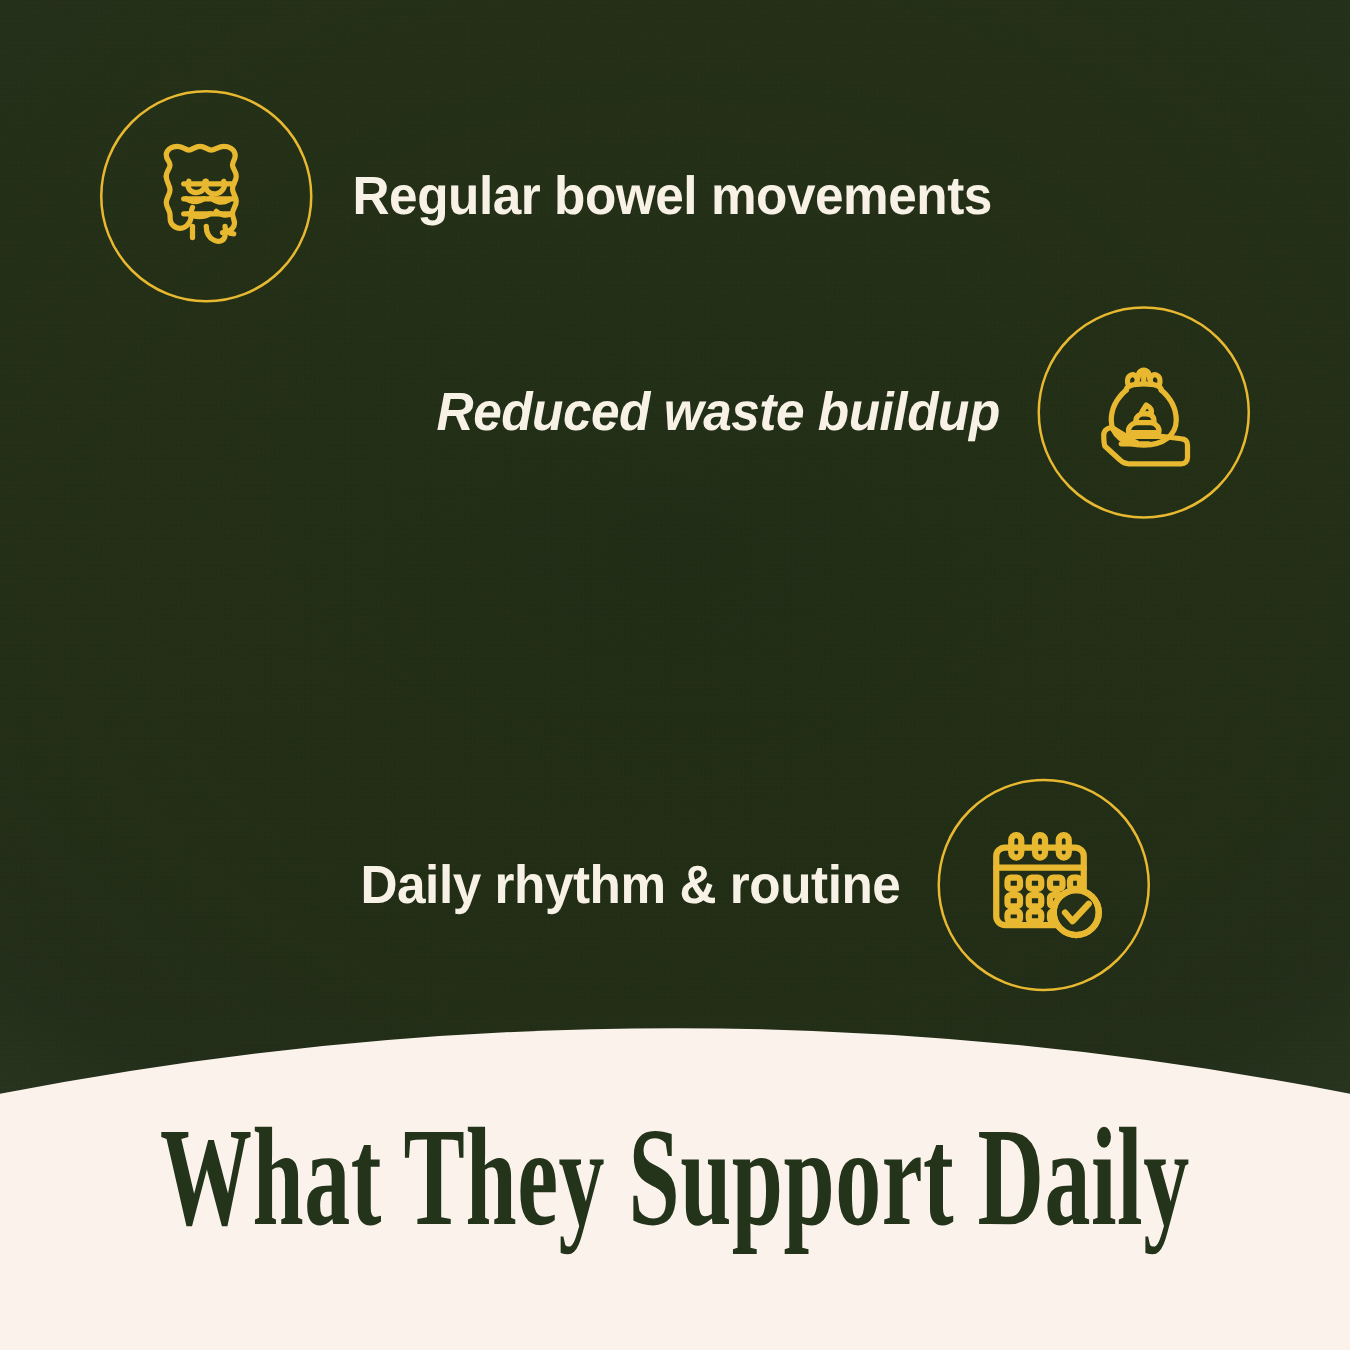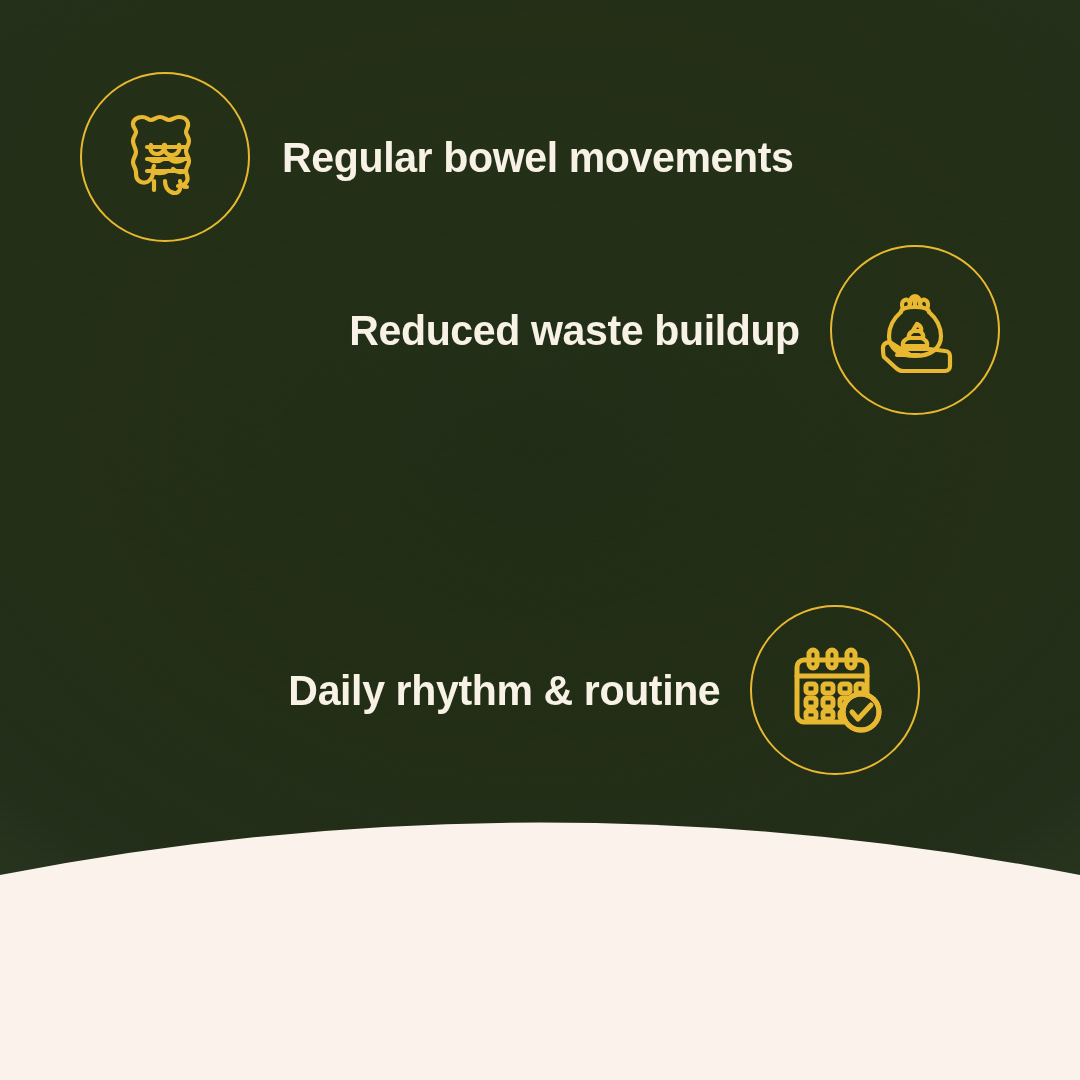--- a/index.html
+++ b/index.html
@@ -62,27 +62,27 @@
     white-space:nowrap;
     line-height:1;
     font-family:"Liberation Sans",sans-serif;
     transform:scaleX(.955);
   }
 
   
   #row-1{left:80px;  top:72px;}
   #row-1 .row-label{margin-left:32px;transform-origin:left center;}
 
-  #row-2{right:80px; top:245px;flex-direction:row;}
+  #row-2{right:80px; top:245px;flex-direction:row;font-style:italic;}
   #row-2 .row-label{margin-right:30px;transform-origin:right center;}
 
   #row-3{left:110px; top:415px;}
   #row-3 .row-label{margin-left:26px;transform-origin:left center;}
 
-  #row-4{right:160px;top:605px;}
+  #row-4{right:160px;top:623px;}
   #row-4 .row-label{margin-right:30px;transform-origin:right center;}
 
   
   .title-wrap{
     position:absolute;left:0;right:0;top:895px;
     text-align:center;
   }
   .headline{
     font-family:"Liberation Serif",serif;
     font-weight:700;
@@ -196,14 +196,17 @@
       </span>
     </div>
   </div>
 
   <div class="cream-panel">
     <svg viewBox="0 0 1080 280" preserveAspectRatio="none" aria-hidden="true">
       <path d="M0 75 Q540 -30 1080 75 L1080 280 L0 280 Z" fill="#fcf2ec"></path>
     </svg>
   </div>
 
+  <div class="title-wrap">
+    <div class="headline">What They Support Daily</div>
+  </div>
 
 </div>
 
 </body></html>

